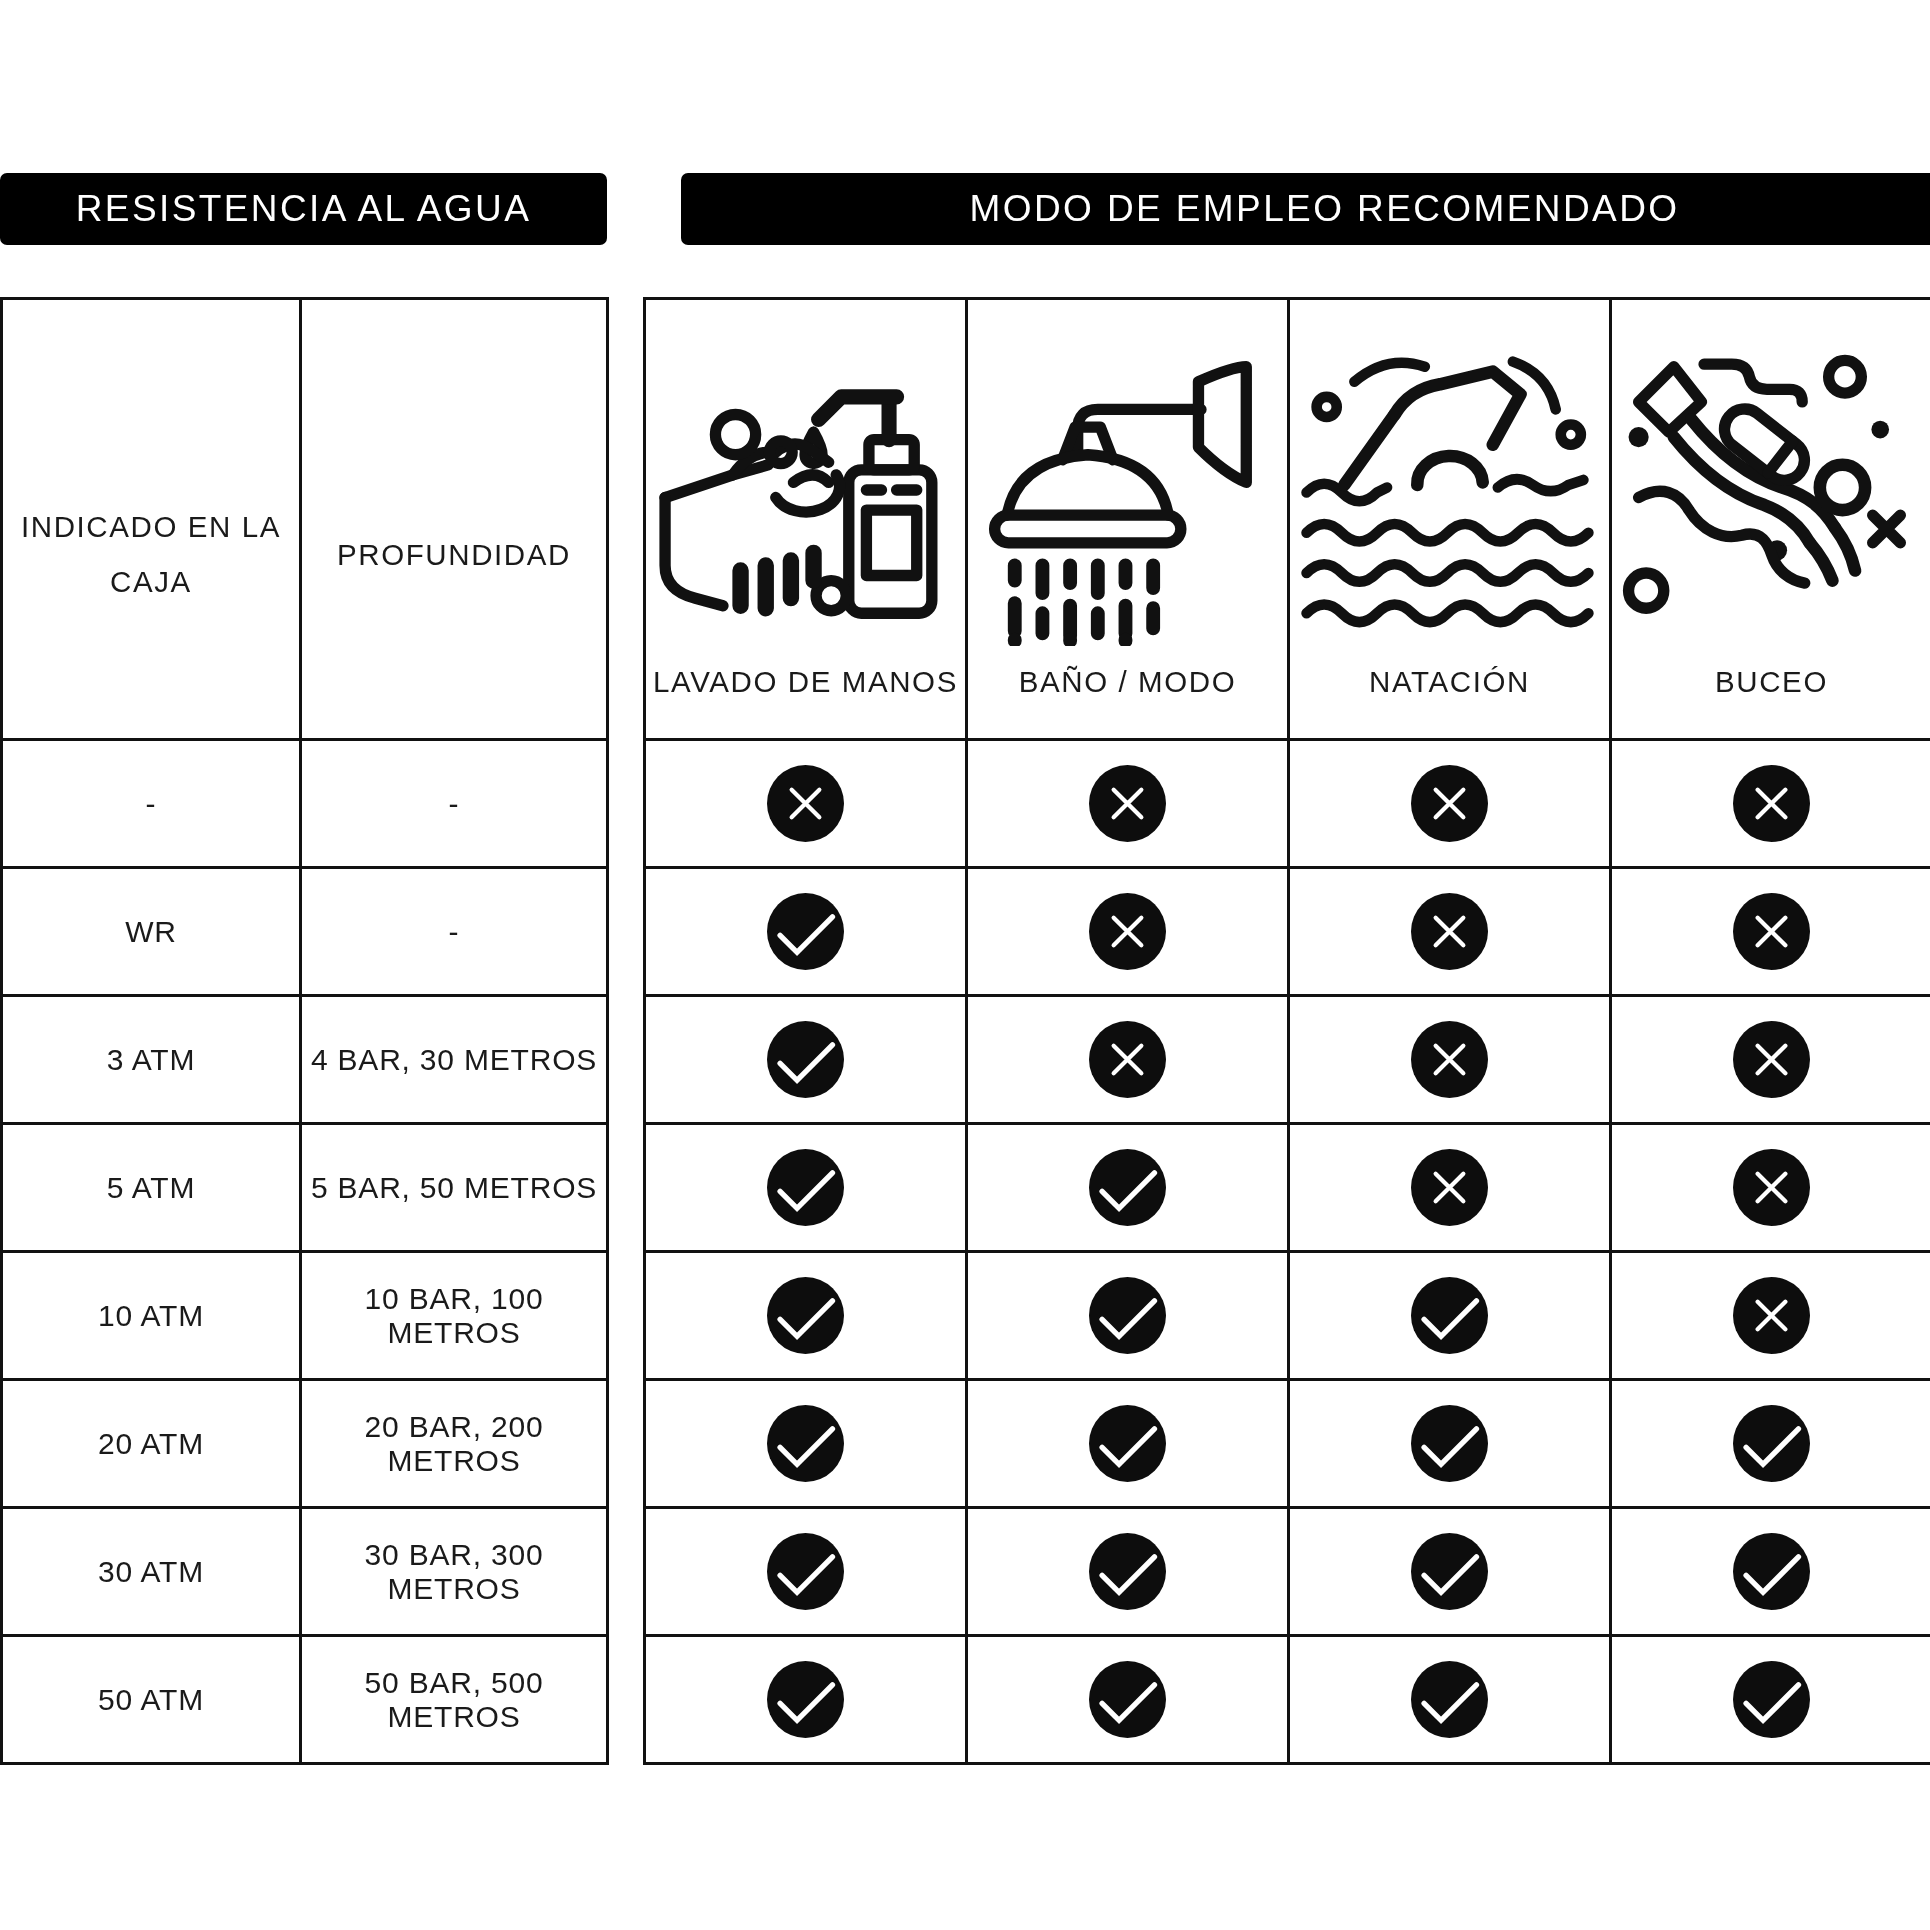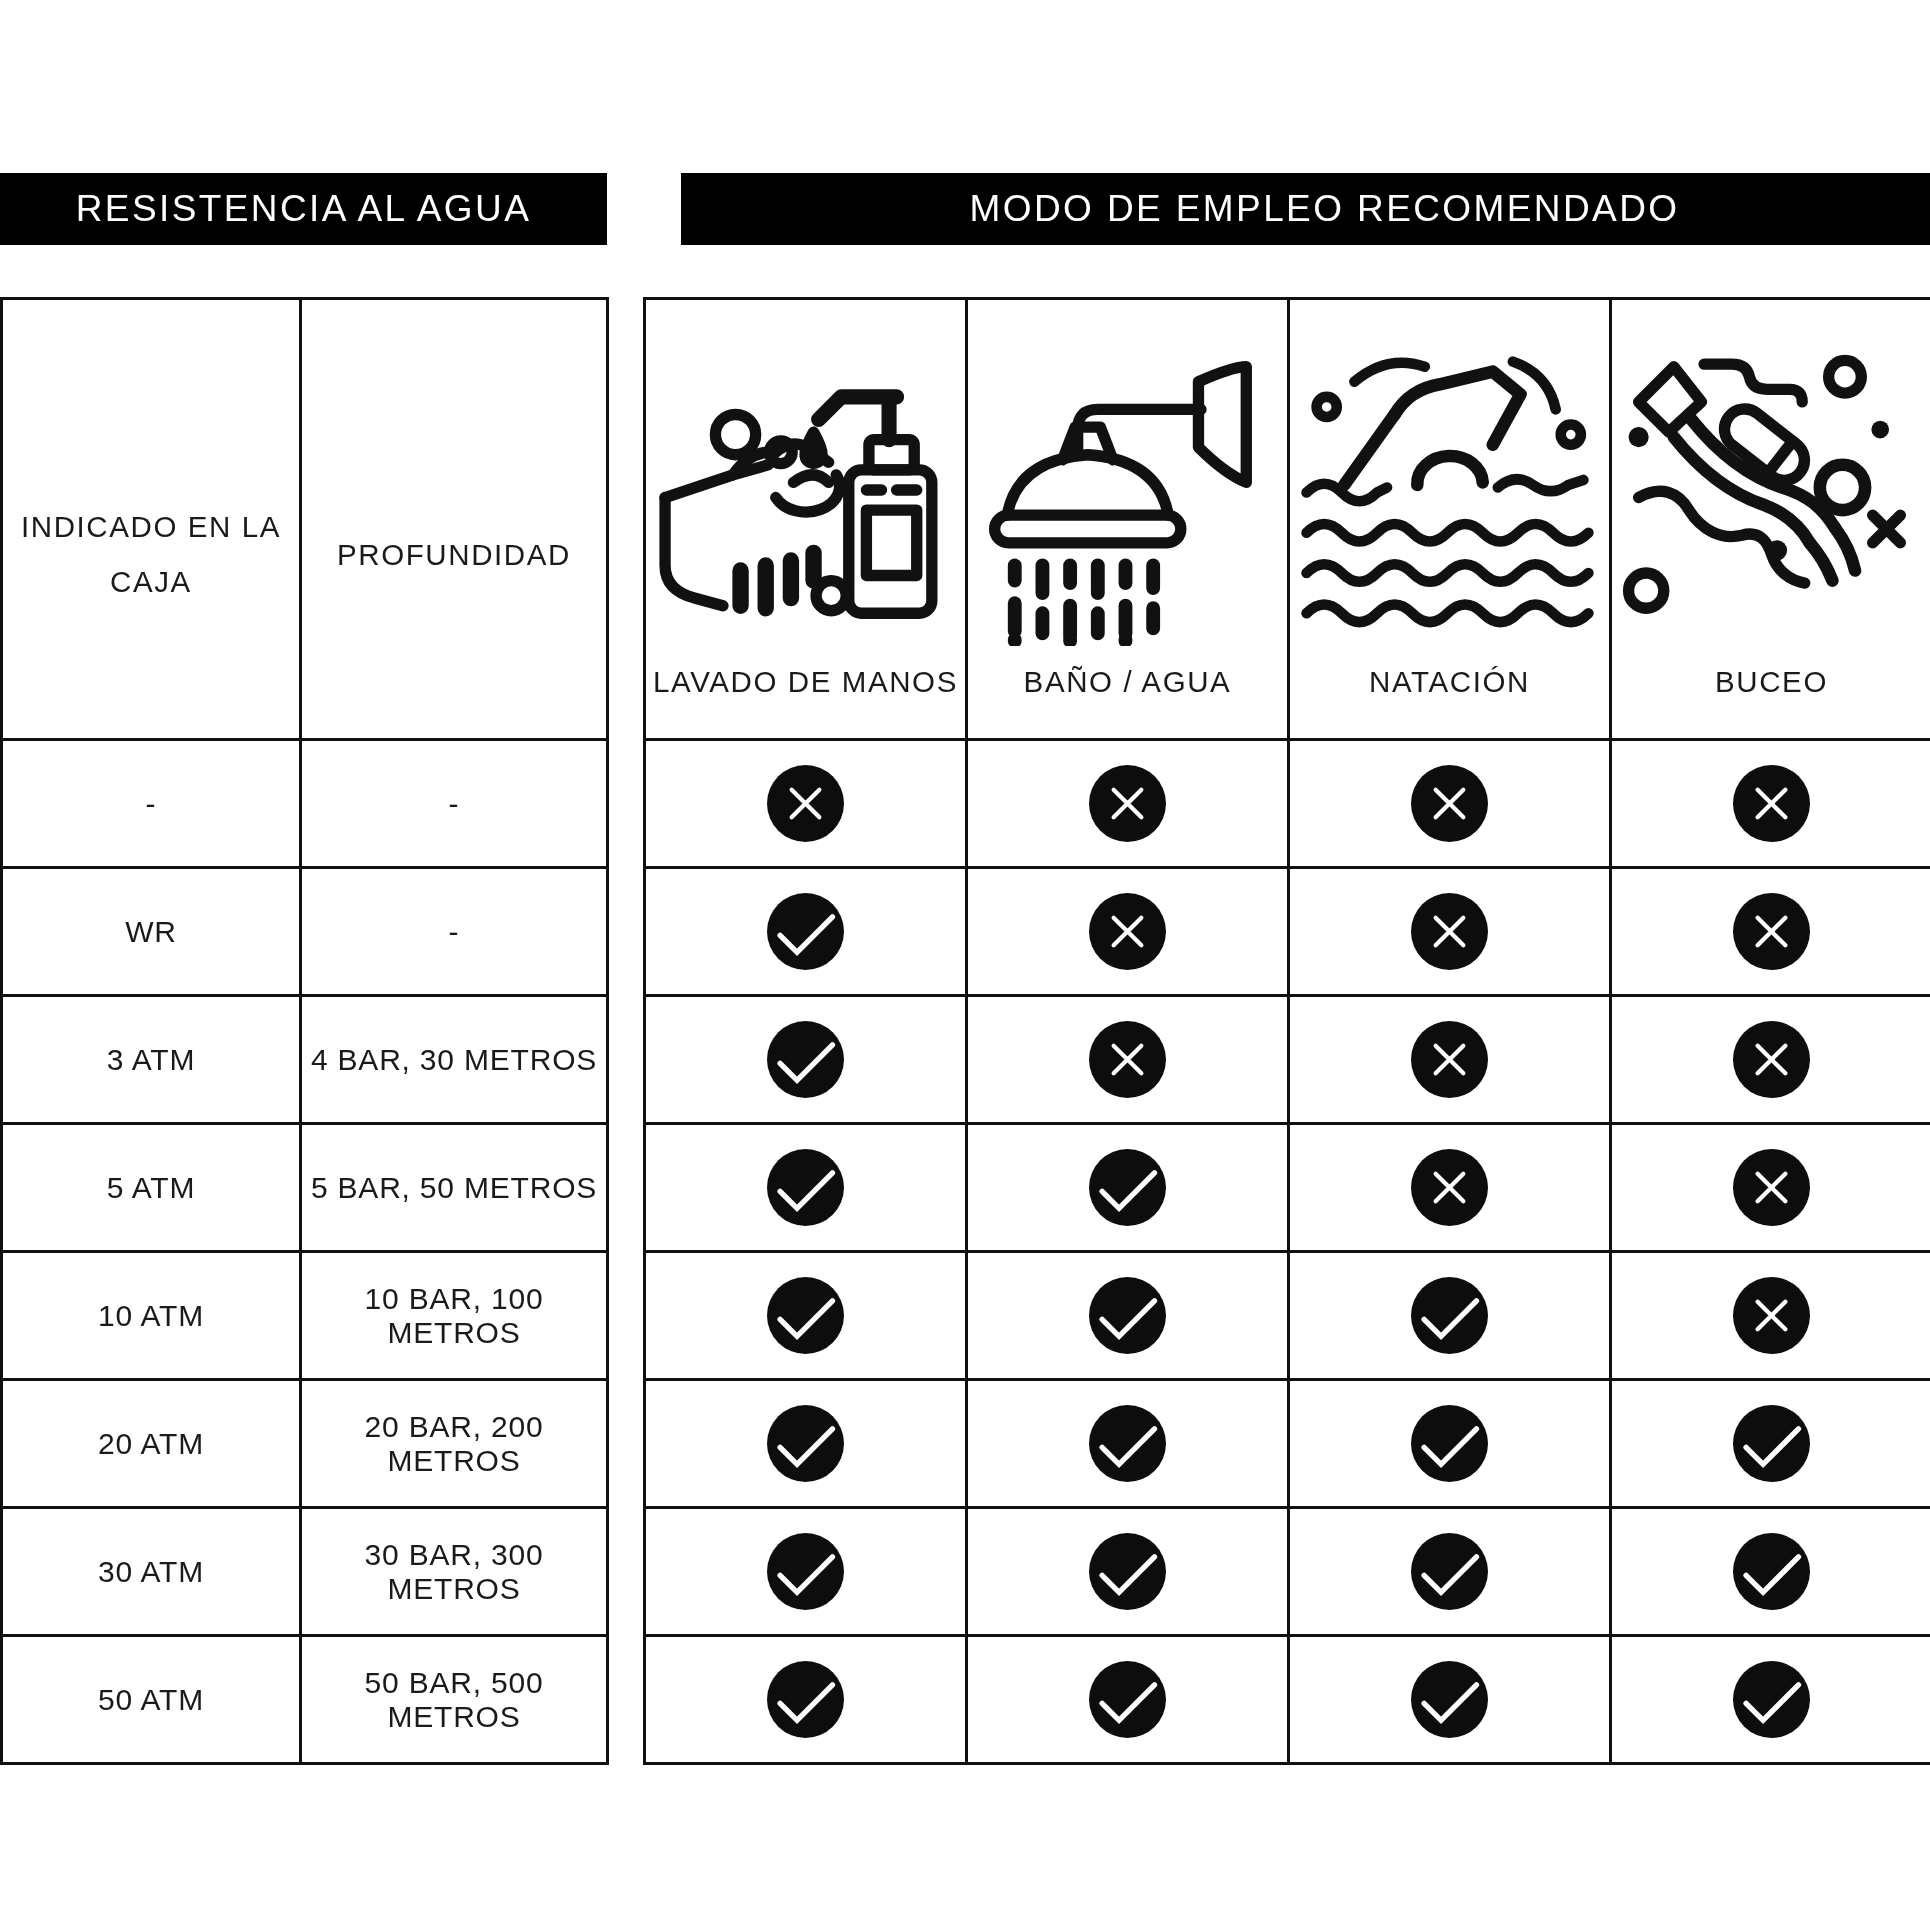--- a/index.html
+++ b/index.html
@@ -3,21 +3,21 @@
 <meta charset="utf-8">
 <style>
   html,body{margin:0;padding:0}
   body{
     width:1931px;height:1931px;background:#fff;position:relative;
     font-family:"Liberation Sans", sans-serif;color:#1a1a1a;overflow:hidden;
   }
   .bar{
     position:absolute;top:173px;height:72px;background:#000;color:#fff;
     display:flex;align-items:center;justify-content:center;
-    font-size:37px;letter-spacing:2.4px;font-weight:400;
+    font-size:37px;letter-spacing:2.4px;font-weight:400;border-radius:7px;
   }
   .bar-left{left:0;width:607px}
   .bar-right{left:681px;width:1287px}
 
   table.grid{
     position:absolute;top:297px;border-collapse:collapse;table-layout:fixed;background:#fff;
   }
   .tbl-left{left:0;width:607px}
   .tbl-right{left:643px;width:1287px}
   .grid th,.grid td{
@@ -145,21 +145,21 @@
   <path d="M34 46 l5 -13 h10 l5 13"></path>
   <path d="M12 68 q4 -22 32 -24 q28 2 32 24"></path>
   <rect x="7" y="68" width="74" height="11" rx="5.5"></rect>
   <g stroke-width="5.5">
     <path d="M15 88 v6 M26 88 v11 M37 88 v7 M48 88 v11 M59 88 v7 M70 88 v9"></path>
     <path d="M15 103 v11 M26 107 v8 M37 104 v12 M48 107 v8 M59 104 v11 M70 105 v8"></path>
     <path d="M15 117.5 v0.5 M37 117.5 v0.5 M59 117.5 v0.5"></path>
   </g>
 </svg>
             </div>
-            <div class="lbl">BAÑO / AGUA</div>
+            <div class="lbl">BAÑO / MODO</div>
           </div>
         </th>
         <th>
           <div class="hstack">
             <div class="head-icon">
               <svg viewBox="0 0 120 120" fill="none" stroke="#111" stroke-width="4.2" stroke-linecap="round" stroke-linejoin="round">
   <path d="M3 59 q7 -7 14 0 q7 7 14 0 l4 -2"></path>
   <path d="M79 57 q7 -6 14 -1 q7 5 14 0 l6 -2"></path>
   <path d="M3 75 q7 -7 14 0 q7 7 14 0 q7 -7 14 0 q7 7 14 0 q7 -7 14 0 q7 7 14 0 q7 -7 14 0 q7 7 14 0"></path>
   <path d="M3 91 q7 -7 14 0 q7 7 14 0 q7 -7 14 0 q7 7 14 0 q7 -7 14 0 q7 7 14 0 q7 -7 14 0 q7 7 14 0"></path>

